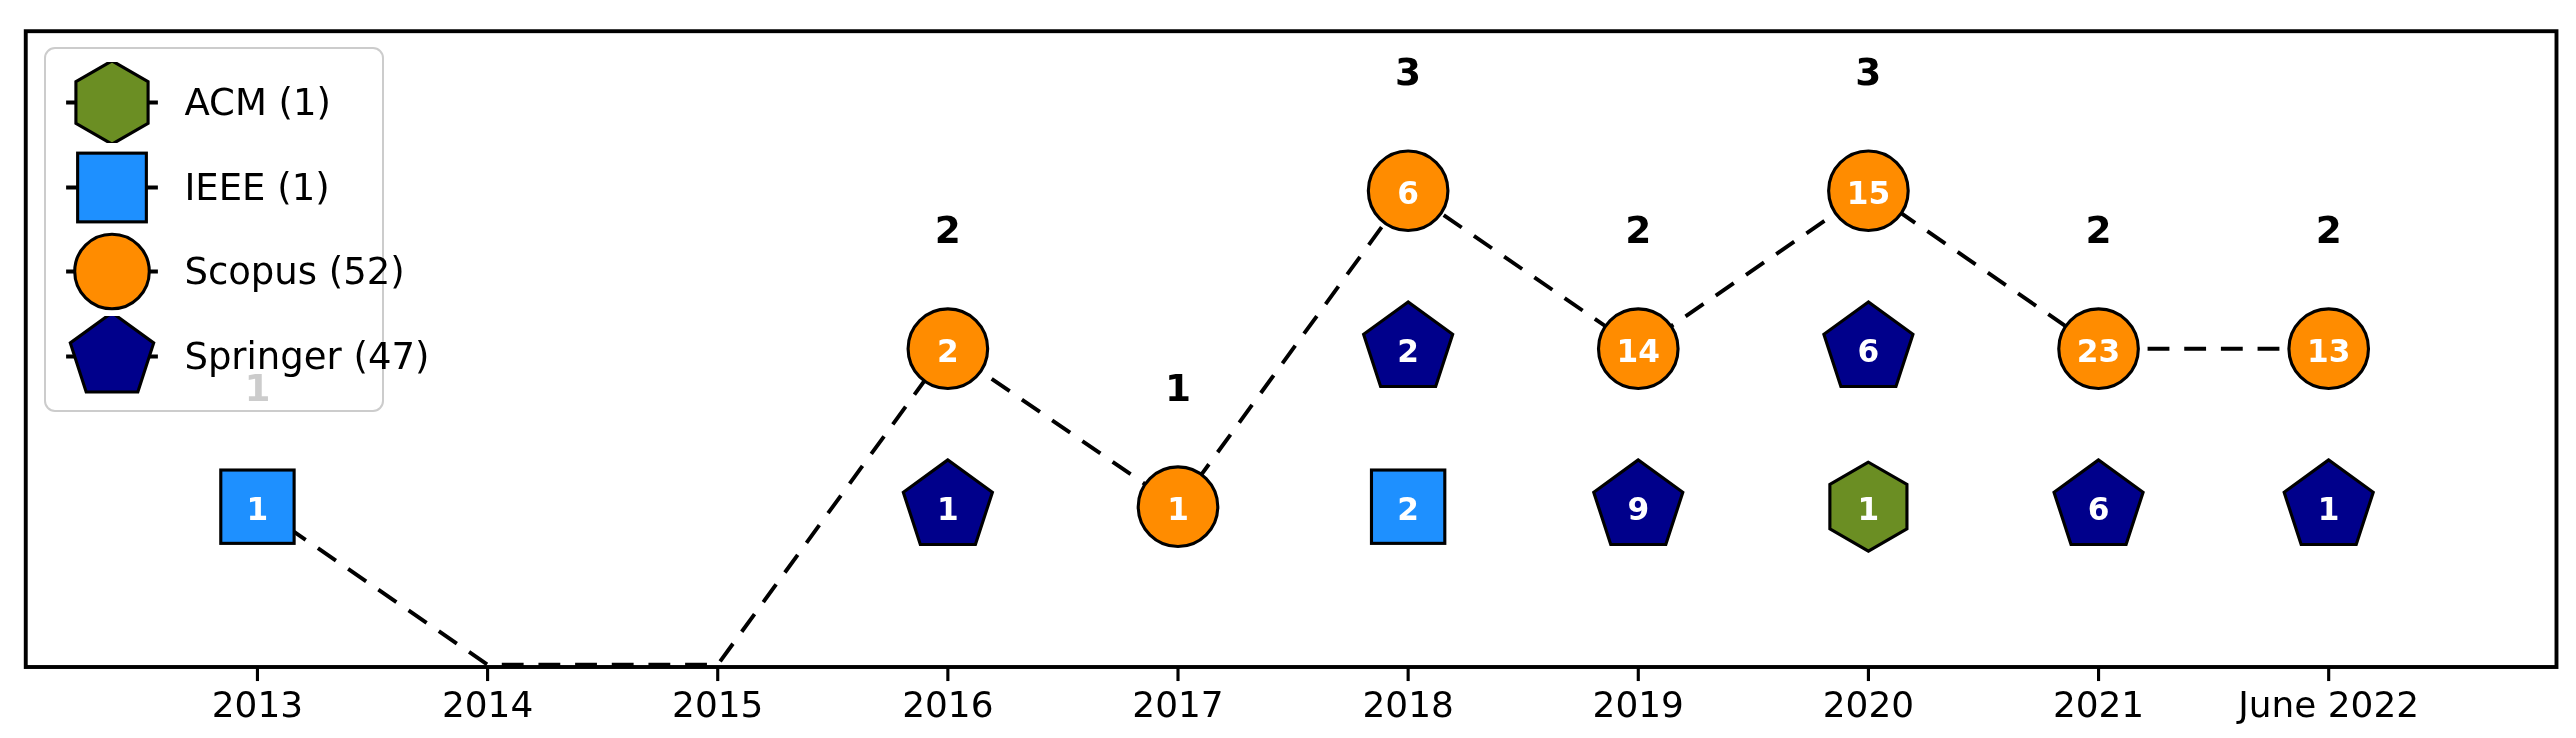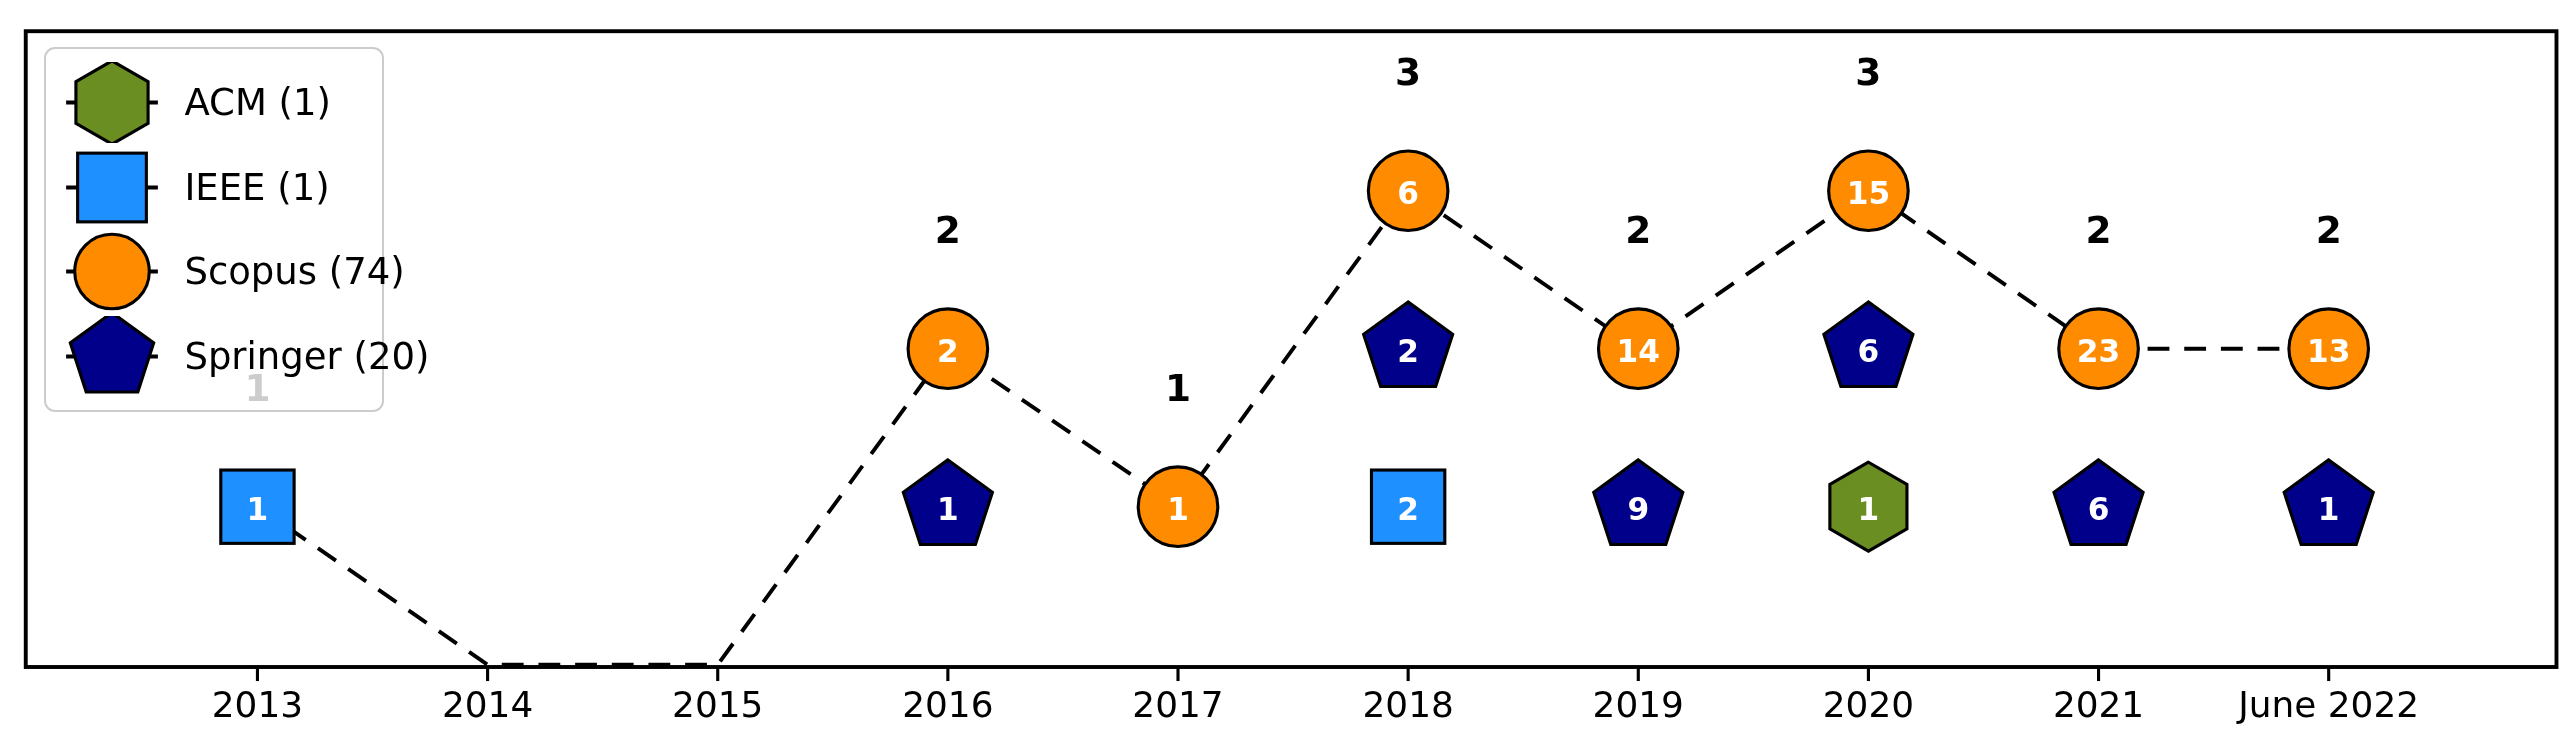--- a/index.html
+++ b/index.html
@@ -157,26 +157,26 @@
         </span>
       <span class="legend-label">IEEE (1)</span>
     </div>
     <div class="legend-row">
       <span class="legend-marker">
           <svg viewBox="0 0 126 104">
             <line x1="4" y1="52" x2="122" y2="52" stroke="#000000" stroke-width="5" stroke-dasharray="20 14"></line>
             <circle cx="63" cy="52" r="47.94" fill="#ff8c00" stroke="#000000" stroke-width="4" stroke-linejoin="miter"></circle>
           </svg>
         </span>
-      <span class="legend-label">Scopus (74)</span>
+      <span class="legend-label">Scopus (52)</span>
     </div>
     <div class="legend-row">
       <span class="legend-marker">
           <svg viewBox="0 0 126 104">
             <line x1="4" y1="52" x2="122" y2="52" stroke="#000000" stroke-width="5" stroke-dasharray="20 14"></line>
             <polygon points="63.0,-4.4 9.4,34.6 29.8,97.6 96.2,97.6 116.6,34.6" fill="#00008b" stroke="#000000" stroke-width="4" stroke-linejoin="miter"></polygon>
           </svg>
         </span>
-      <span class="legend-label">Springer (20)</span>
+      <span class="legend-label">Springer (47)</span>
     </div>
   </div>
 </div>
 
 
 </body></html>

